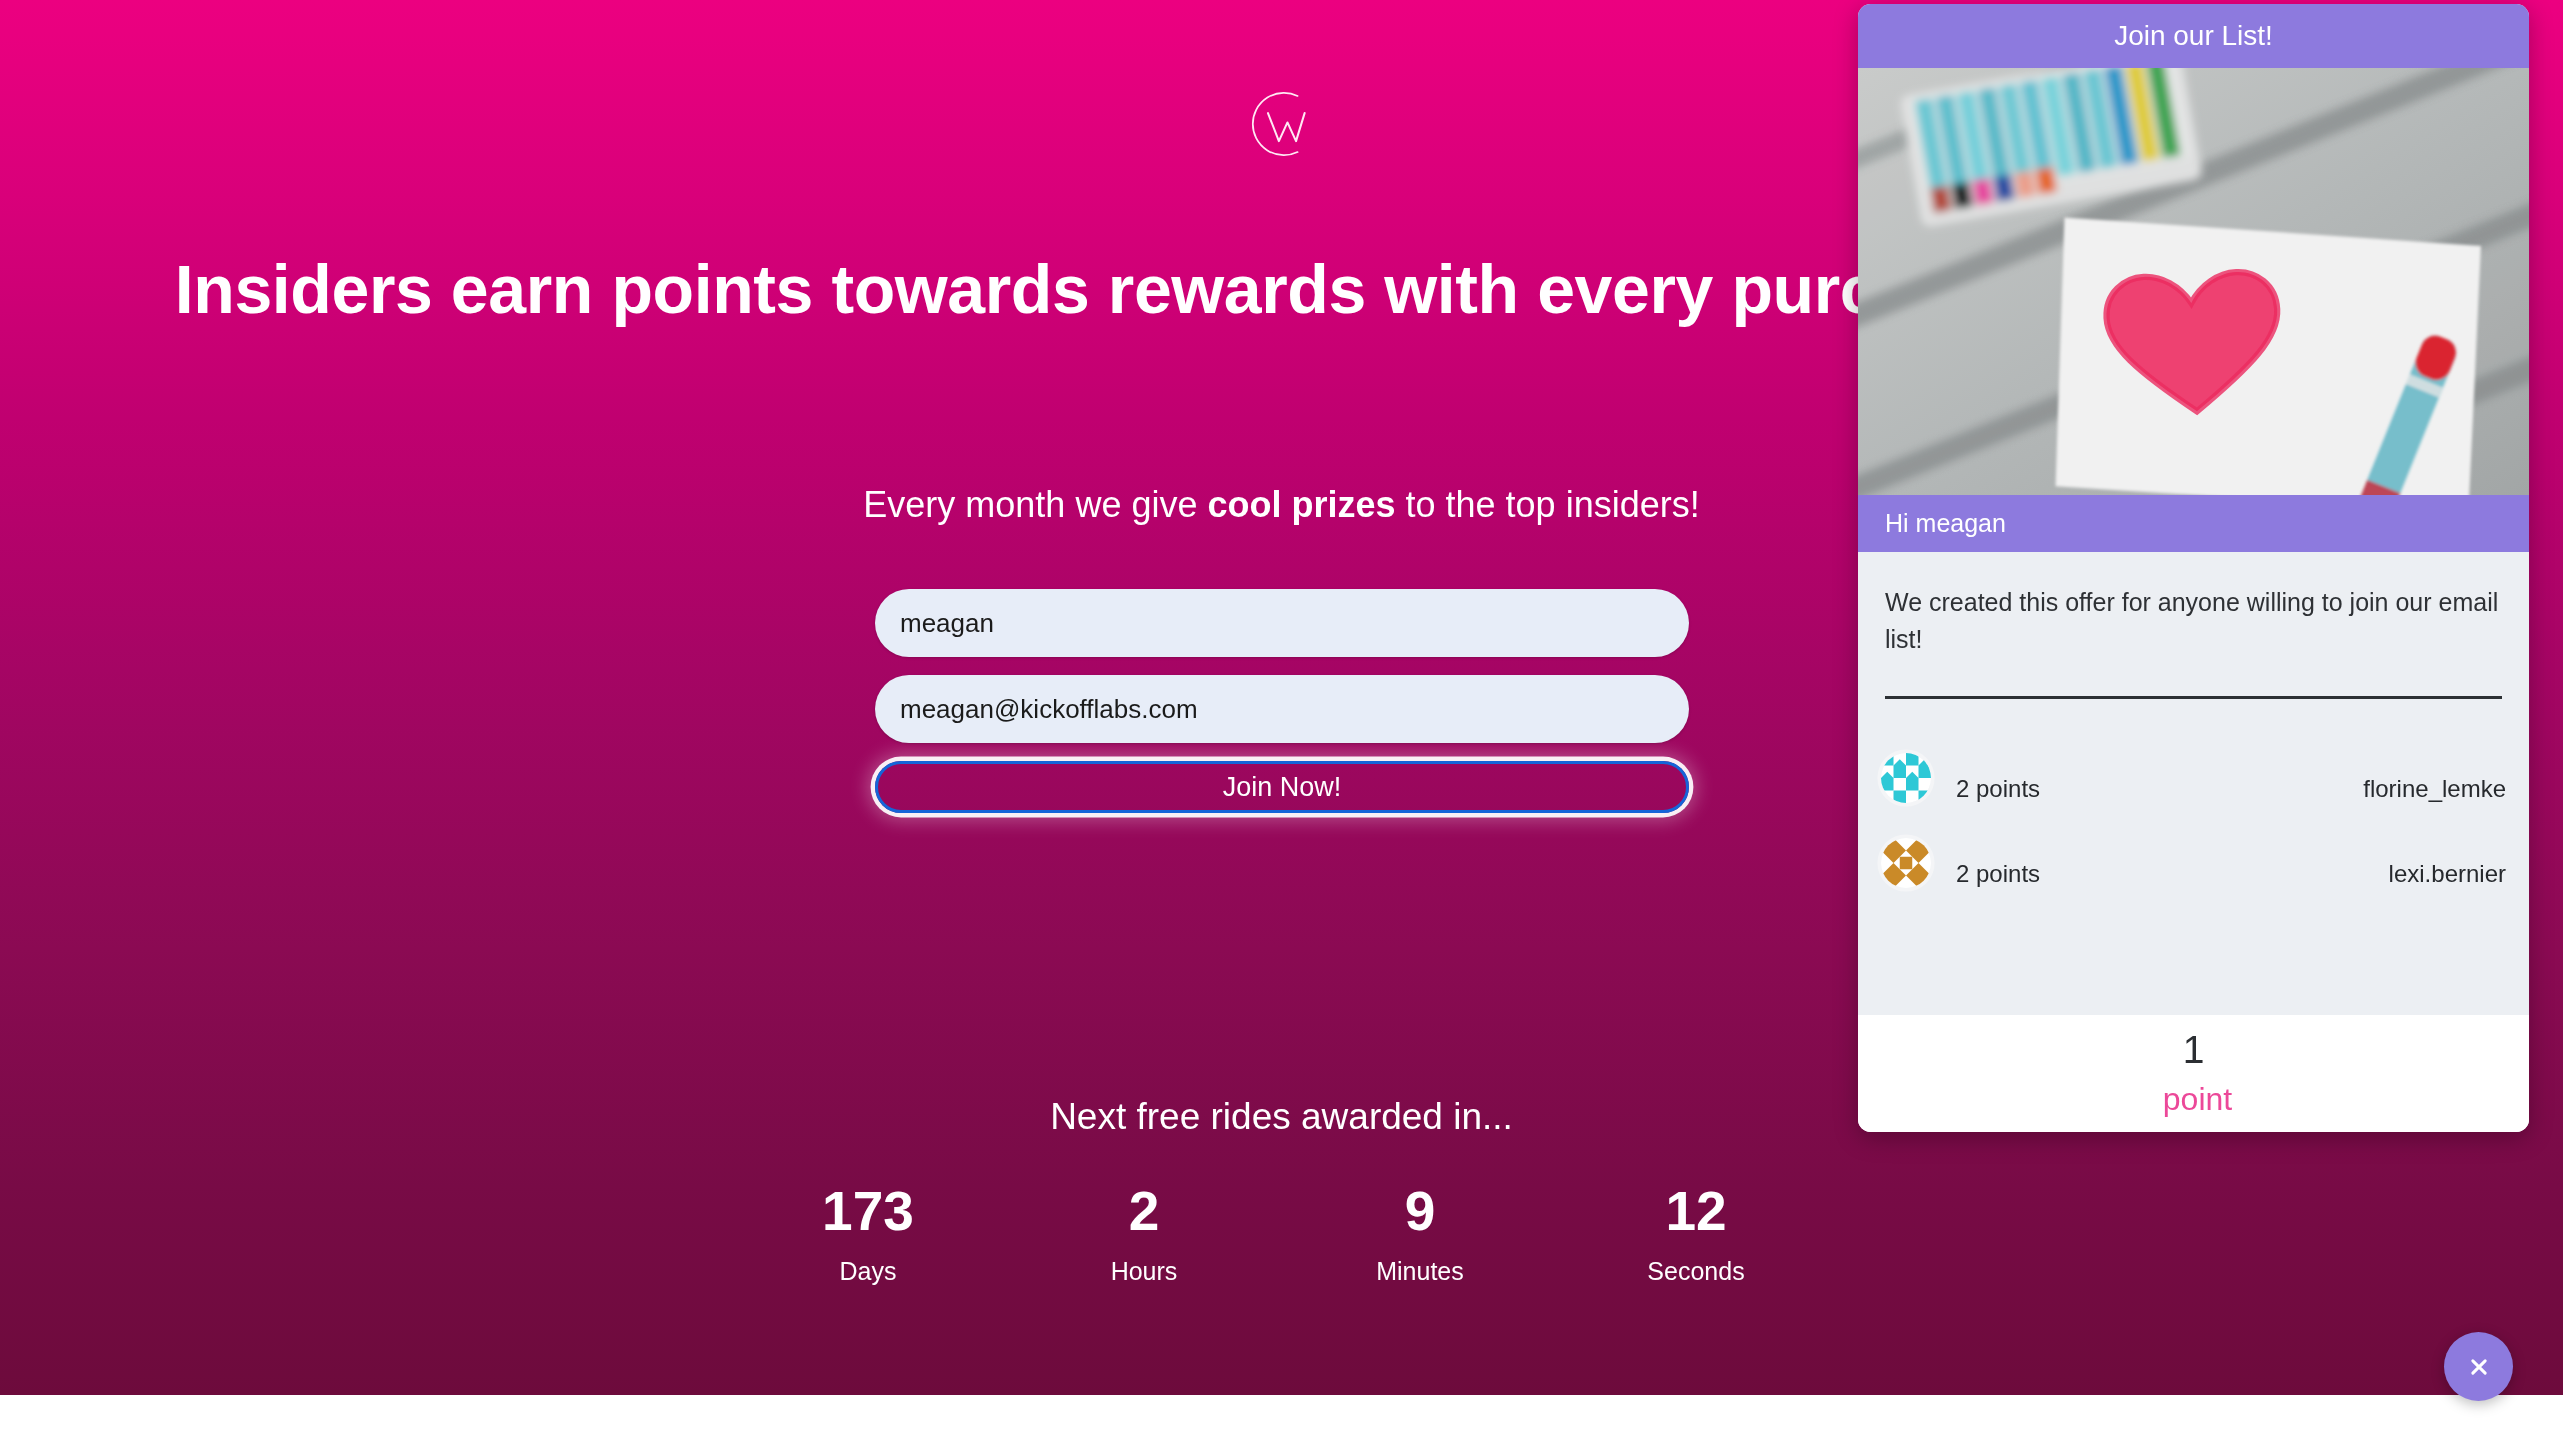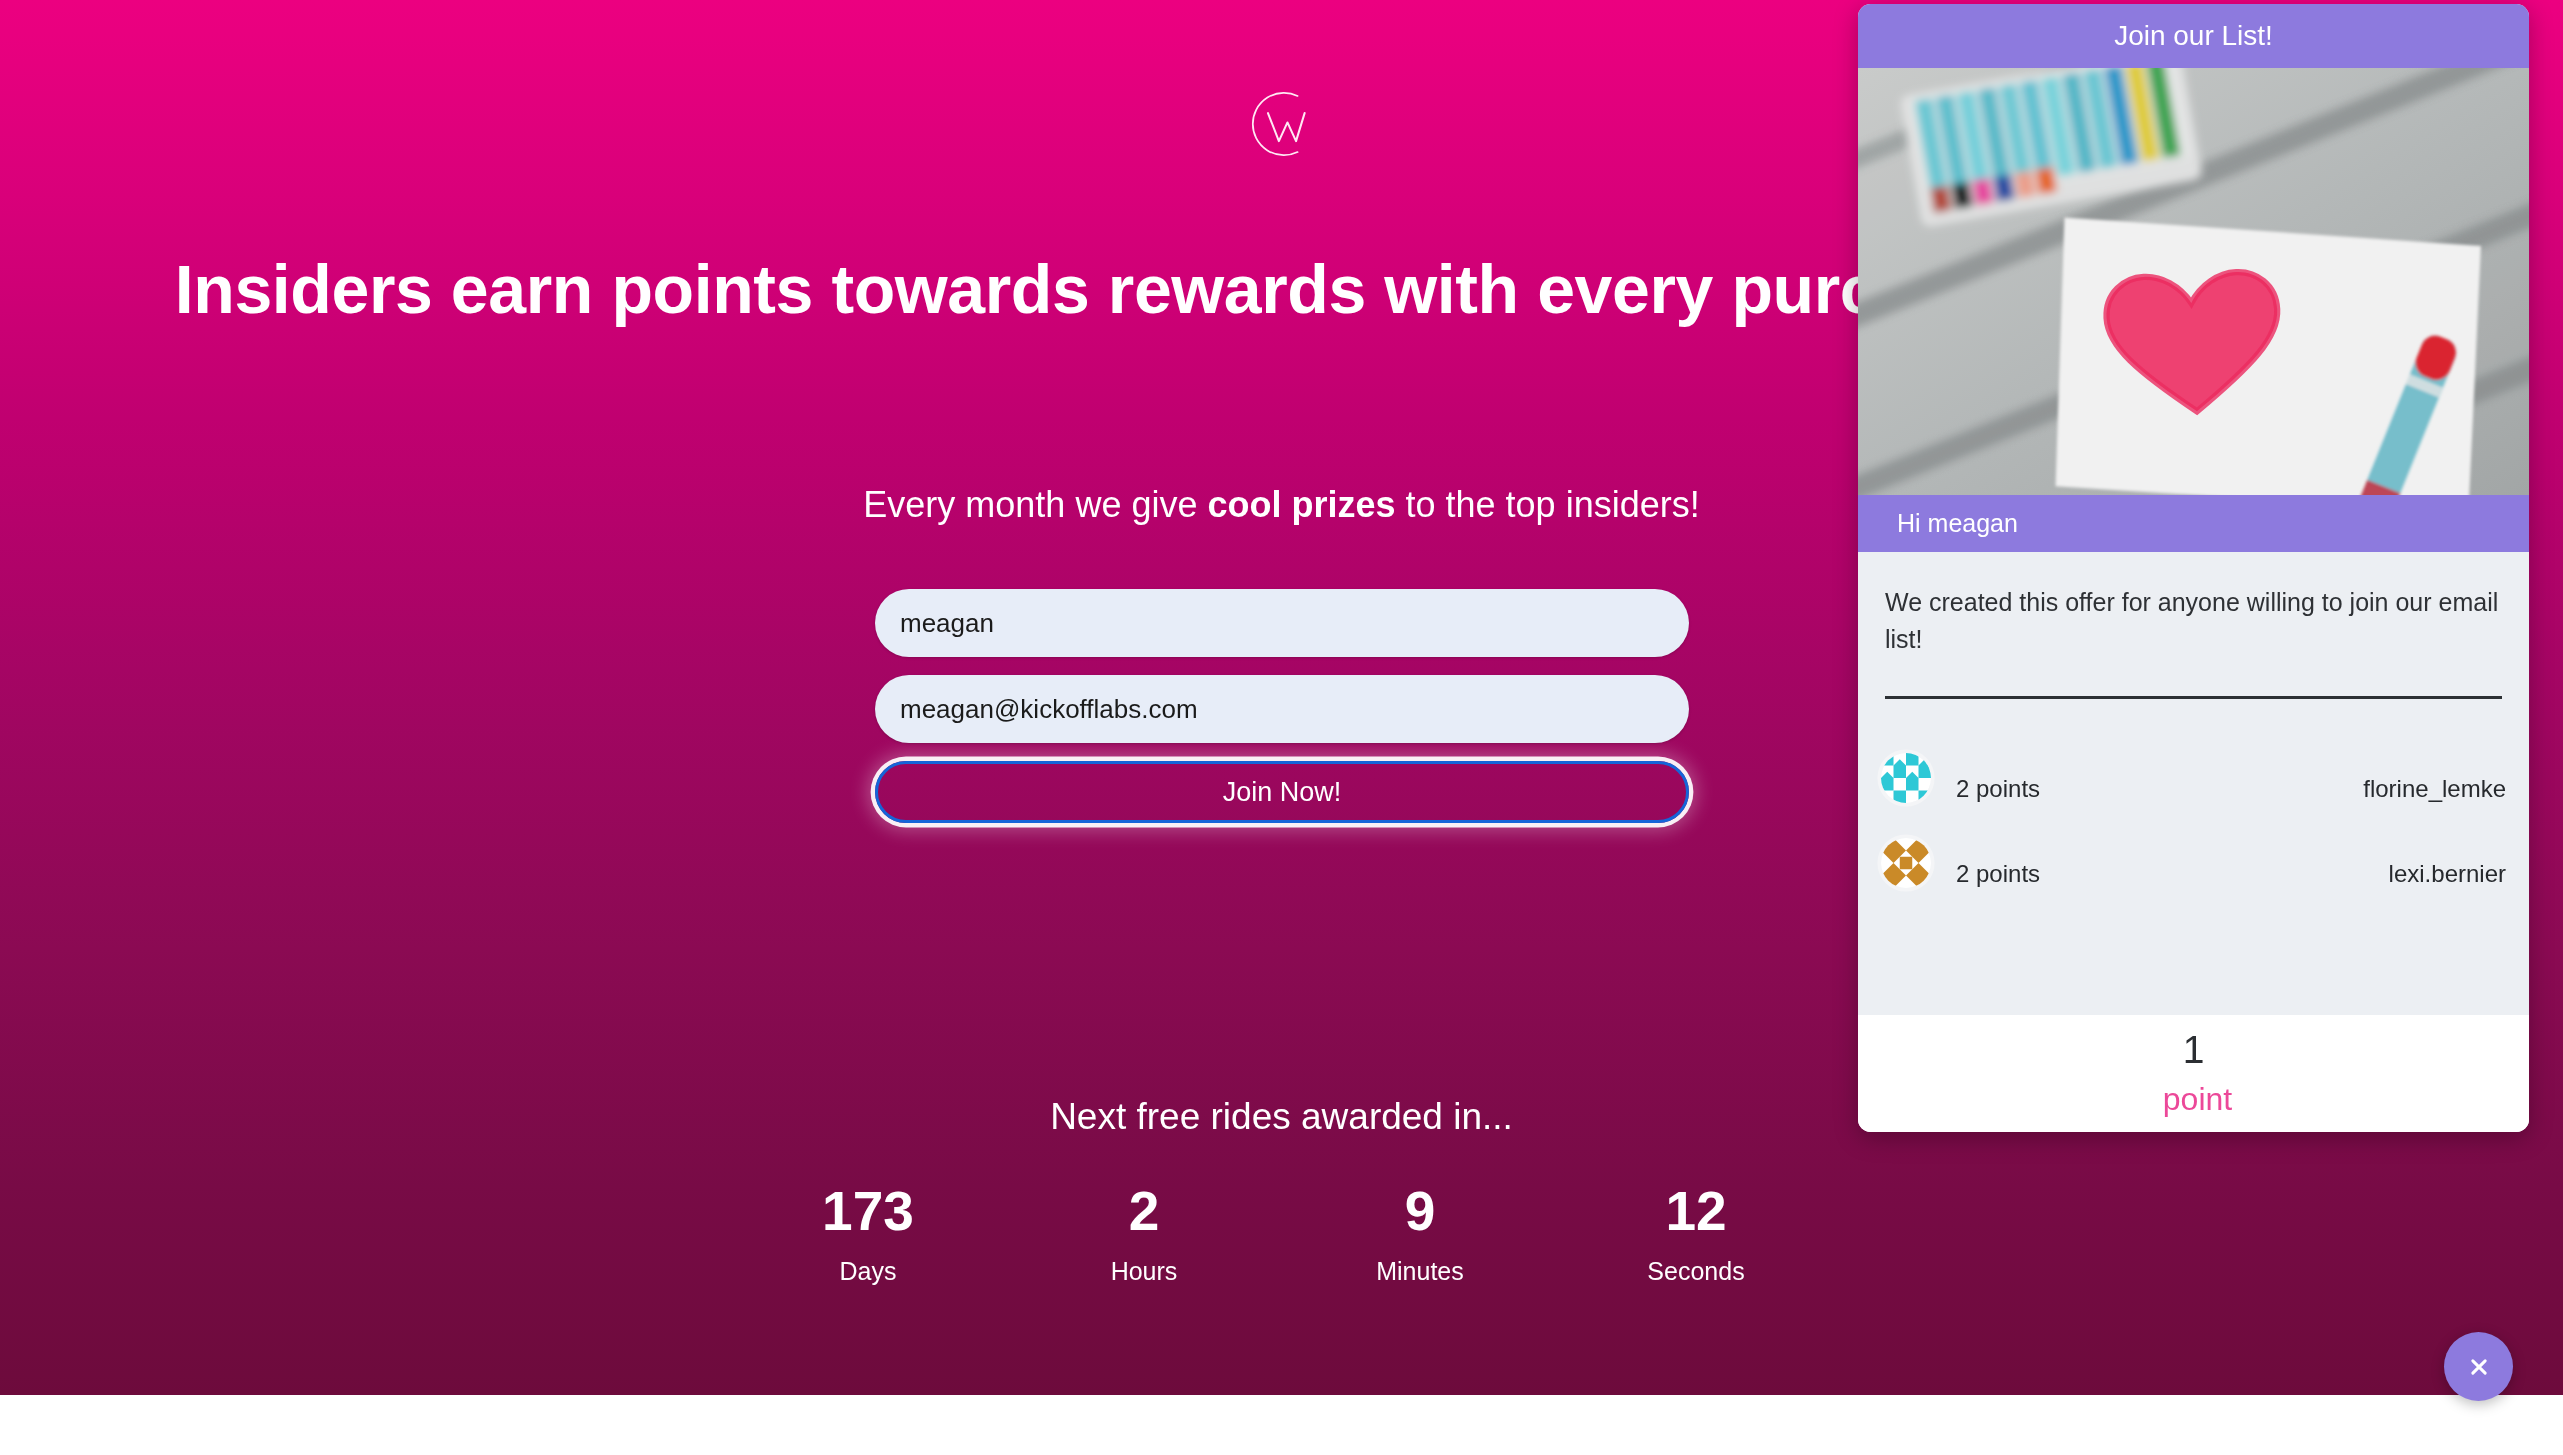--- a/index.html
+++ b/index.html
@@ -86,21 +86,21 @@
     color: #1b1b1b;
     font-size: 26px;
     font-family: "Liberation Sans", sans-serif;
     padding: 0 25px;
     margin-bottom: 18px;
     box-shadow: 0 0.9px 2.7px rgba(0,0,0,0.18);
   }
   #join-btn {
     display: block;
     width: 814px;
-    height: 62px;
+    height: 52px;
     border-radius: 37px;
     background: transparent;
     border: 3.6px solid #1565d8;
     color: #ffffff;
     font-size: 27px;
     font-family: "Liberation Sans", sans-serif;
     cursor: pointer;
     box-shadow: 0 0 0 4.4px rgba(255,255,255,0.92), 0 0 19.6px 7.1px rgba(255,255,255,0.30);
     margin-top: 7.1px;
   }
@@ -155,21 +155,21 @@
     background: #b9bcbd;
   }
   #widget-hero svg { display: block; width: 100%; height: 100%; }
   #greeting {
     height: 57px;
     background: #8d7ade;
     color: #ffffff;
     font-size: 25px;
     display: flex;
     align-items: center;
-    padding-left: 39px;
+    padding-left: 27px;
   }
   #widget-scroll {
     flex: 1;
     background: #eceff3;
     overflow: hidden;
     position: relative;
   }
   #offer-text {
     padding: 32px 27px 0 27px;
     color: #2e3135;

